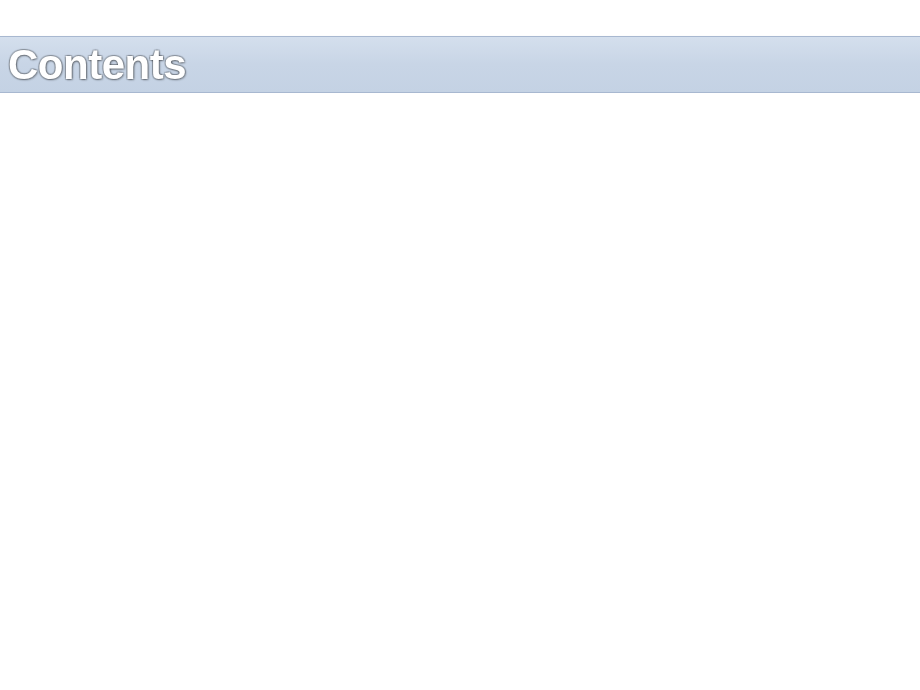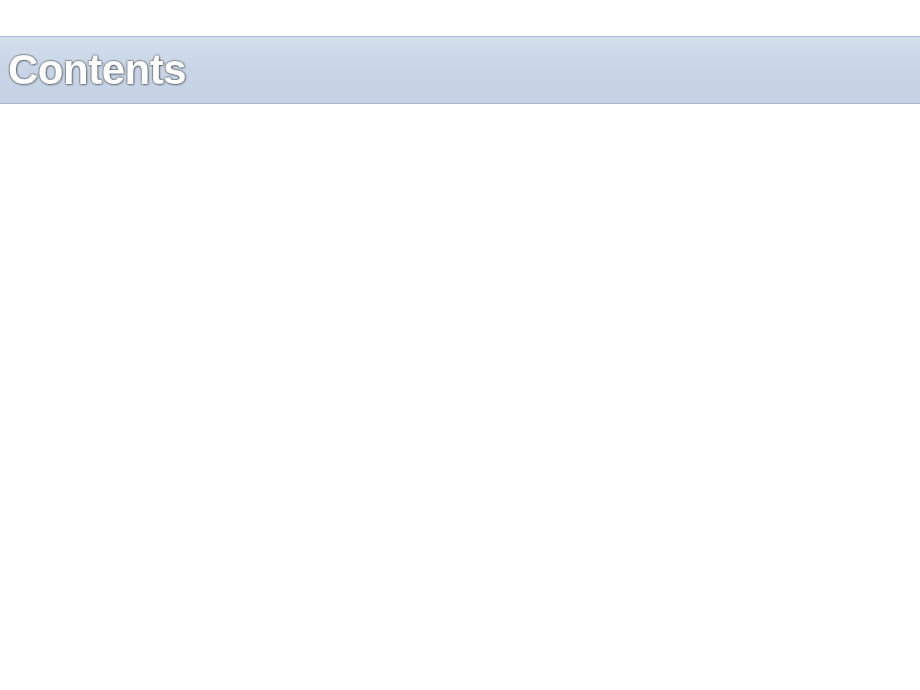--- a/index.html
+++ b/index.html
@@ -12,21 +12,21 @@
       height: 690px;
       background: #ffffff;
       font-family: "Segoe UI", Tahoma, Geneva, Verdana, sans-serif;
       overflow: hidden;
     }
     .top-gap {
       height: 36px;
       background: #ffffff;
     }
     .header-bar {
-      height: 68px;
+      height: 57px;
       background: linear-gradient(to bottom, #d4dfed 0%, #c8d5e6 50%, #c4d2e4 100%);
       border-top: 1px solid #a8b8d0;
       border-bottom: 1px solid #a8b8d0;
       box-shadow: 0 2px 4px rgba(0,0,0,0.08);
       display: flex;
       align-items: center;
       padding-left: 8px;
     }
     .header-title {
       font-size: 42px;

